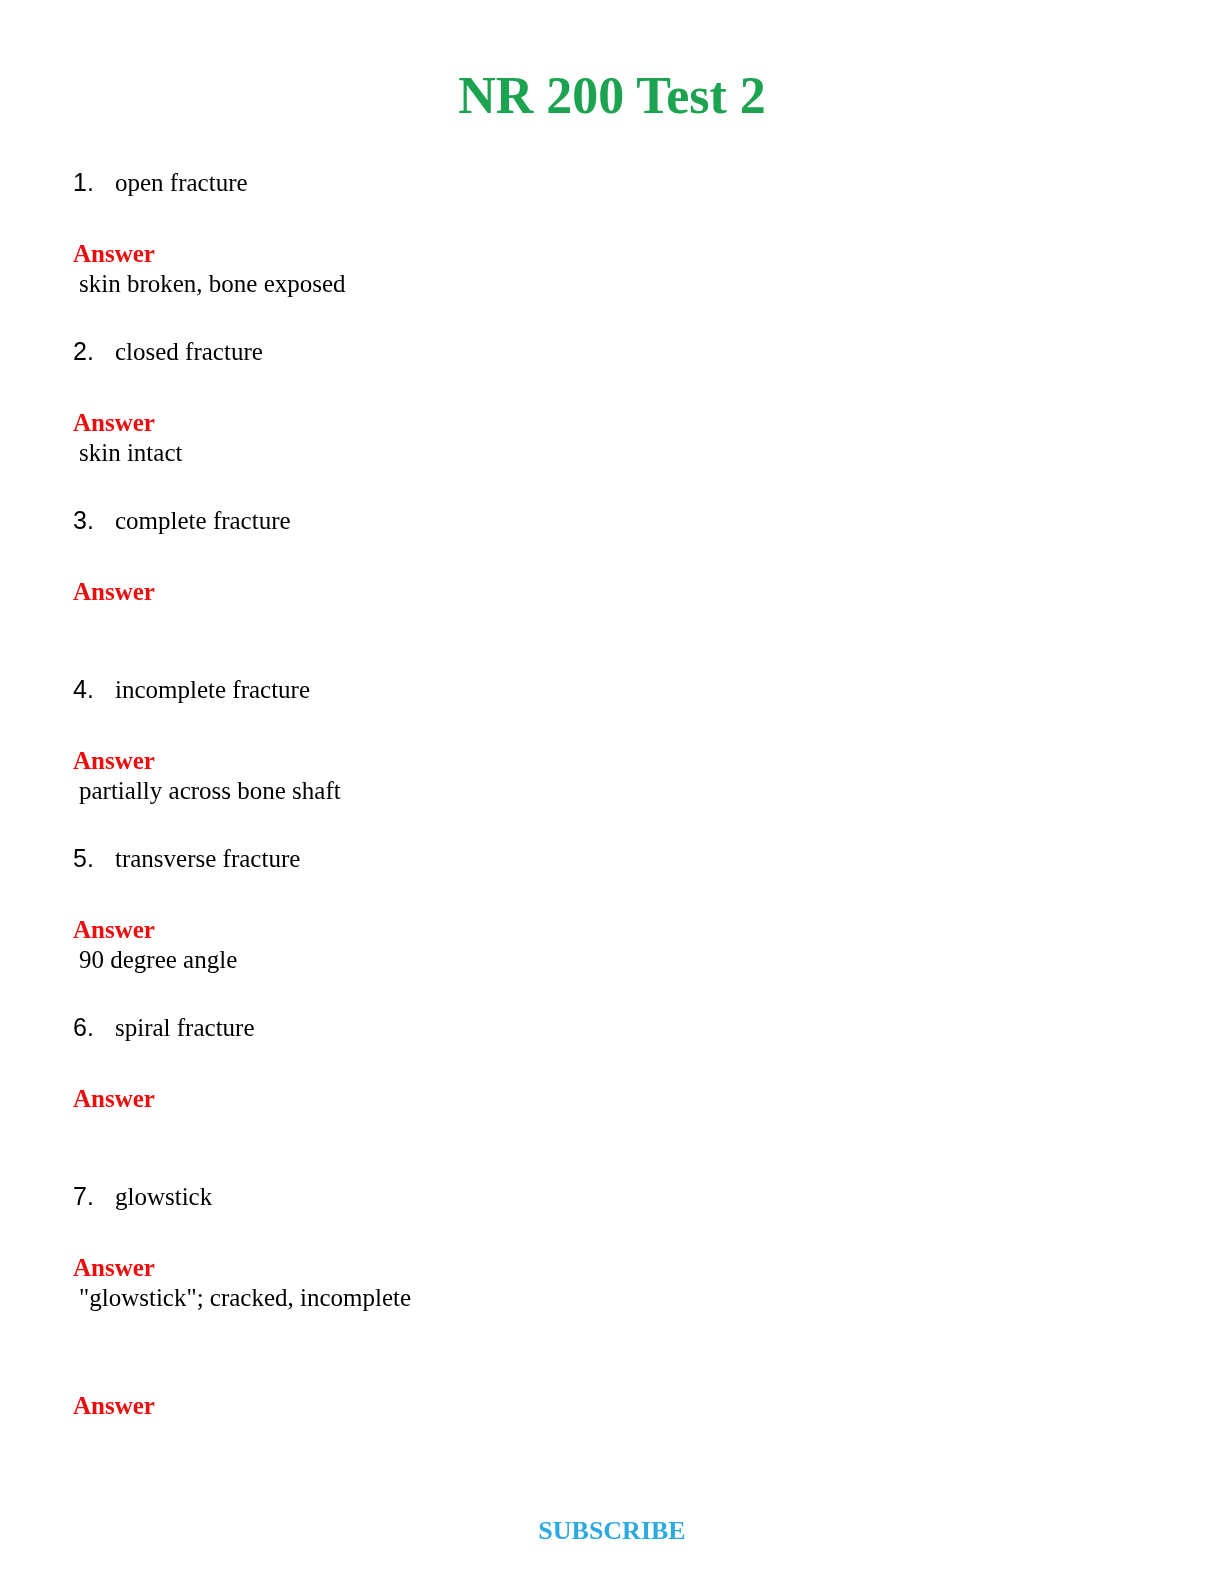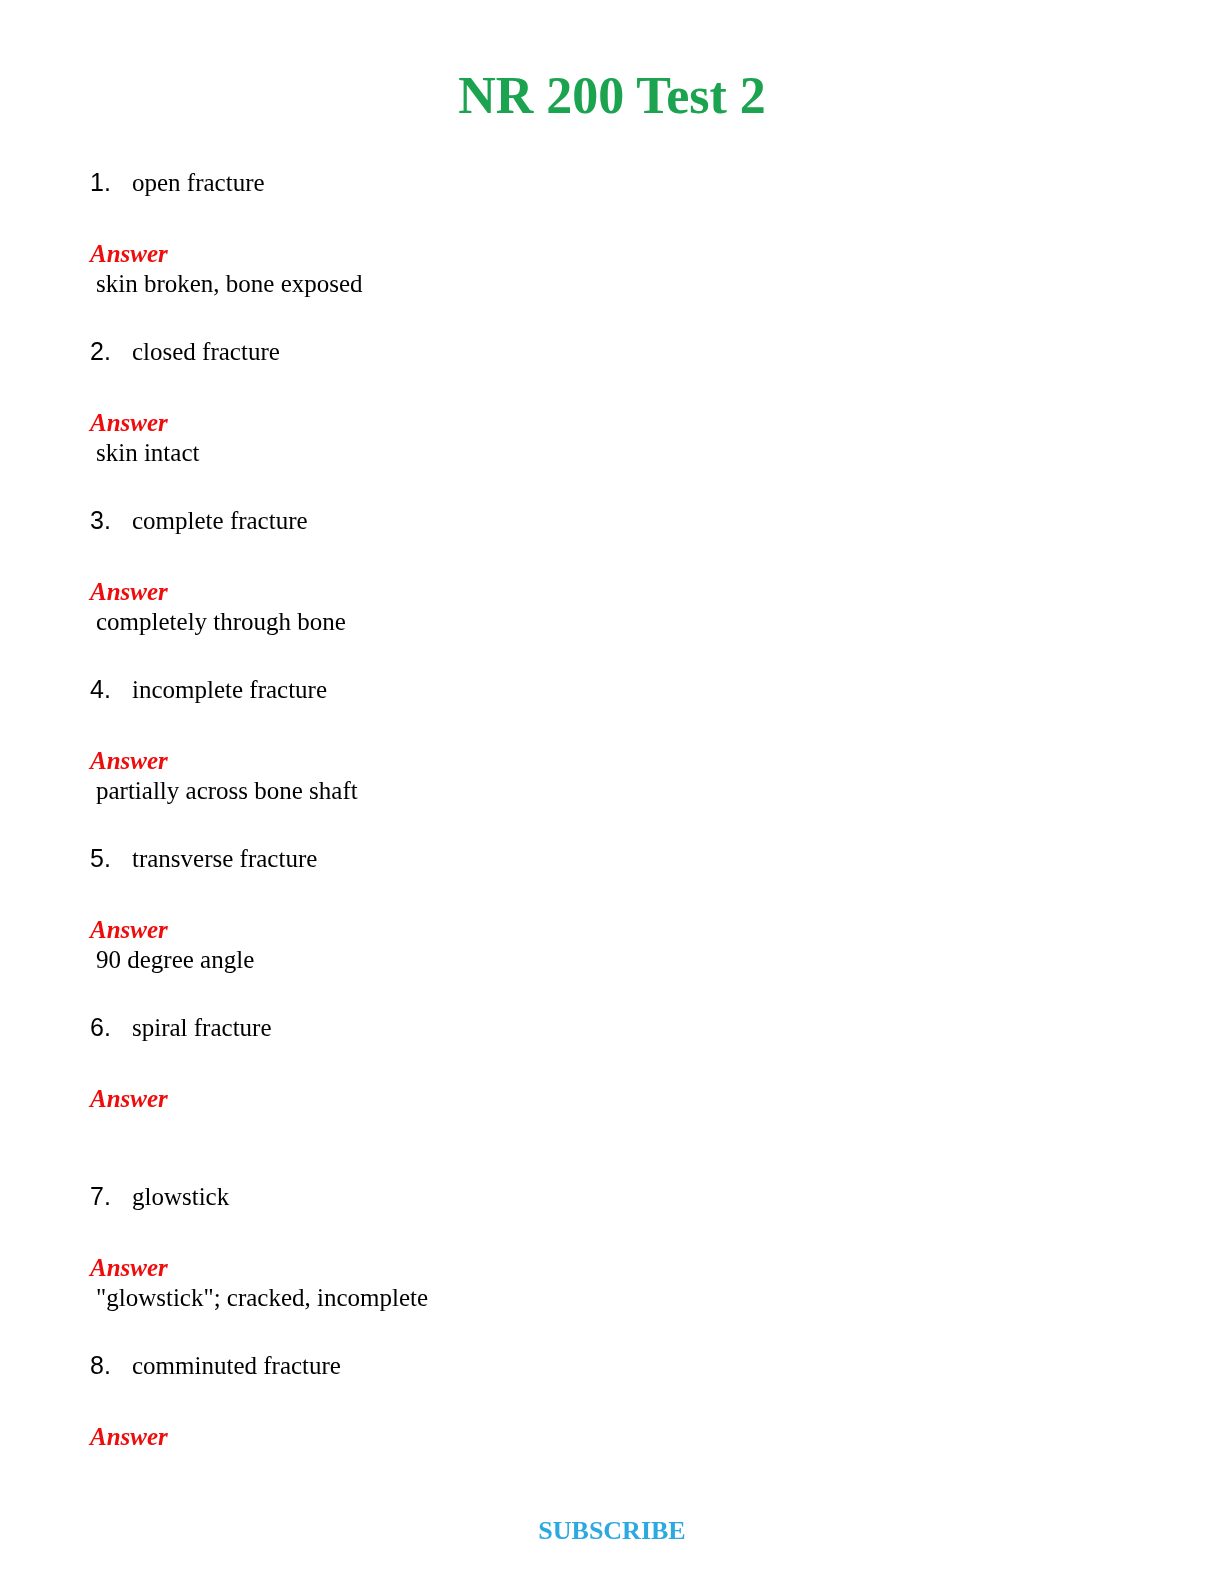--- a/index.html
+++ b/index.html
@@ -24,21 +24,21 @@
     text-align: center;
     font-family: "Liberation Serif", serif;
     font-weight: bold;
     font-size: 52px;
     line-height: 1;
     color: var(--title-green, #1CA350);
   }
   .questions {
     position: absolute;
     top: 167px;
-    left: 90px;
+    left: 73px;
     right: 60px;
   }
   .q-item {
     height: 169px;
   }
   .q-line {
     font-size: 25px;
     line-height: 30px;
   }
   .q-num {
@@ -48,21 +48,20 @@
   }
   .q-term {
     font-family: "Liberation Serif", serif;
   }
   .a-label {
     margin-top: 41px;
     font-size: 25px;
     line-height: 30px;
     font-weight: bold;
     color: var(--answer-red, #EE0D0D);
-    font-style: italic;
   }
   .a-text {
     font-size: 25px;
     line-height: 30px;
     padding-left: 6px;
     color: var(--text-black, #000000);
   }
   .footer {
     position: absolute;
     top: 1516px;
@@ -100,21 +99,20 @@
     </div>
     <div class="a-label">Answer</div>
     <div class="a-text">skin intact</div>
   </article>
 
   <article class="q-item">
     <div class="q-line">
       <span class="q-num">3.</span><span class="q-term">complete fracture</span>
     </div>
     <div class="a-label">Answer</div>
-    <div class="a-text">completely through bone</div>
   </article>
 
   <article class="q-item">
     <div class="q-line">
       <span class="q-num">4.</span><span class="q-term">incomplete fracture</span>
     </div>
     <div class="a-label">Answer</div>
     <div class="a-text">partially across bone shaft</div>
   </article>
 
@@ -135,23 +133,20 @@
 
   <article class="q-item">
     <div class="q-line">
       <span class="q-num">7.</span><span class="q-term">glowstick</span>
     </div>
     <div class="a-label">Answer</div>
     <div class="a-text">"glowstick"; cracked, incomplete</div>
   </article>
 
   <article class="q-item">
-    <div class="q-line">
-      <span class="q-num">8.</span><span class="q-term">comminuted fracture</span>
-    </div>
     <div class="a-label">Answer</div>
   </article>
 </section>
 
   <footer class="footer">
     <a class="subscribe">SUBSCRIBE</a>
   </footer>
 </main>
 
 </body></html>

